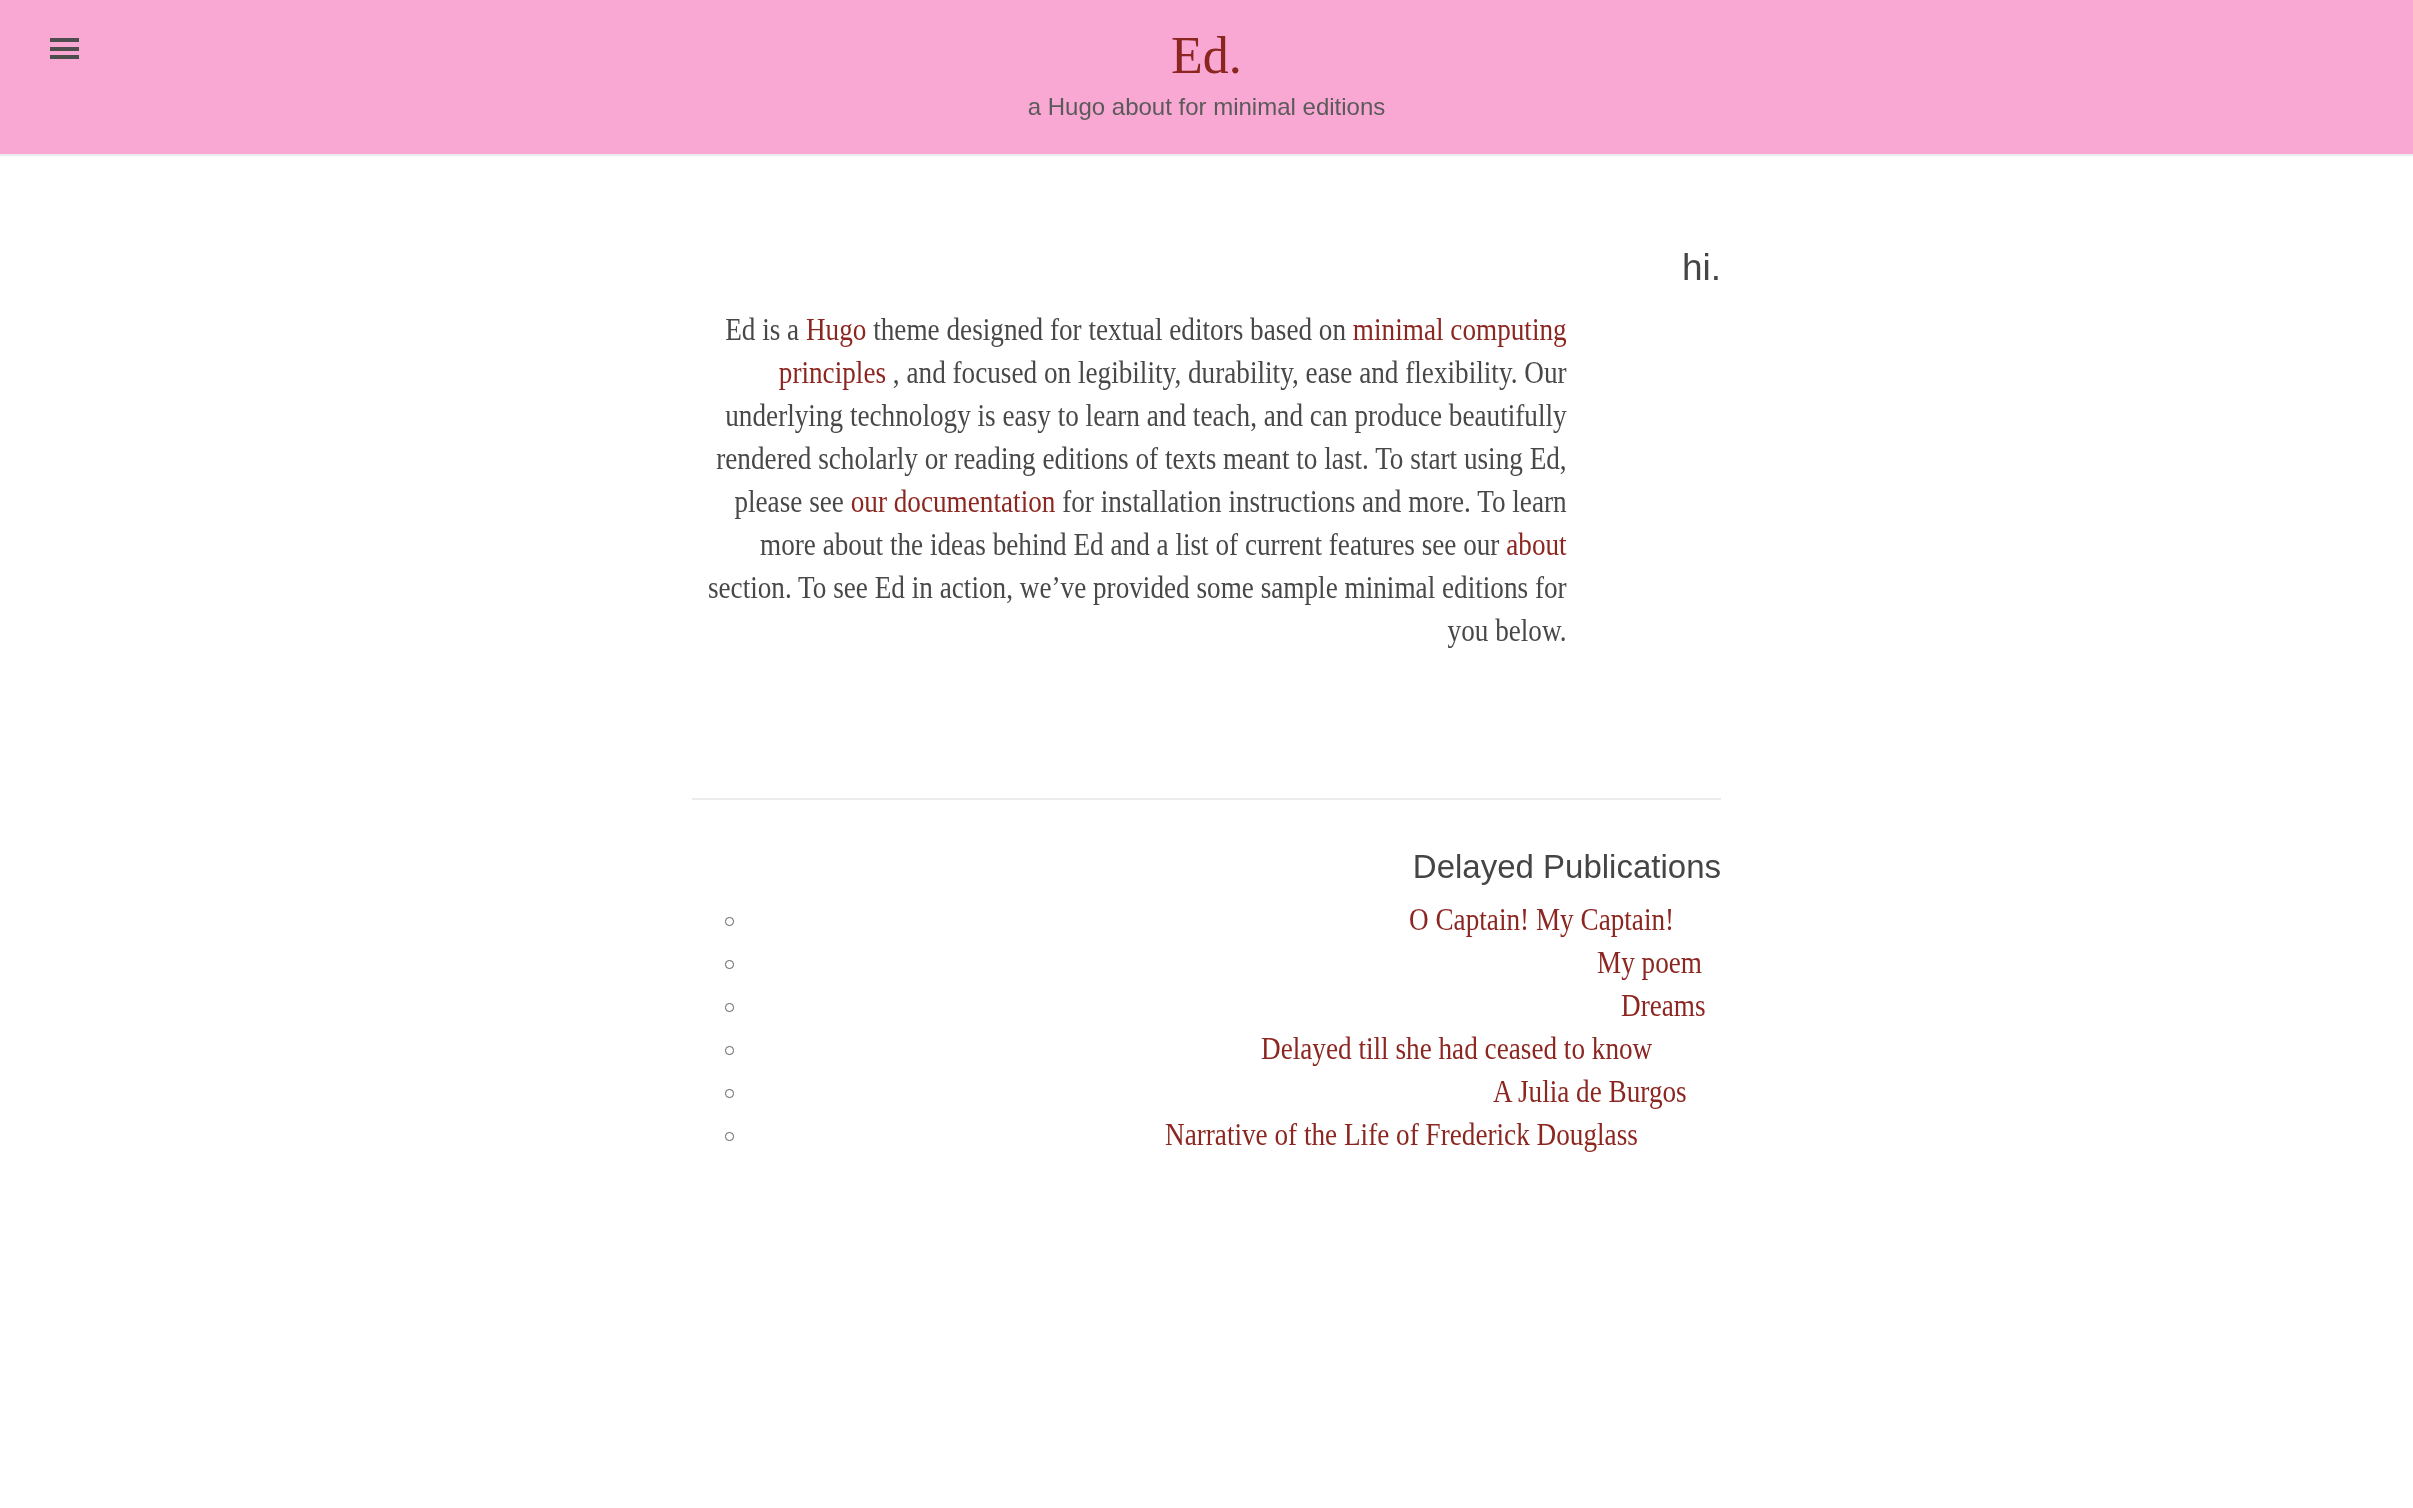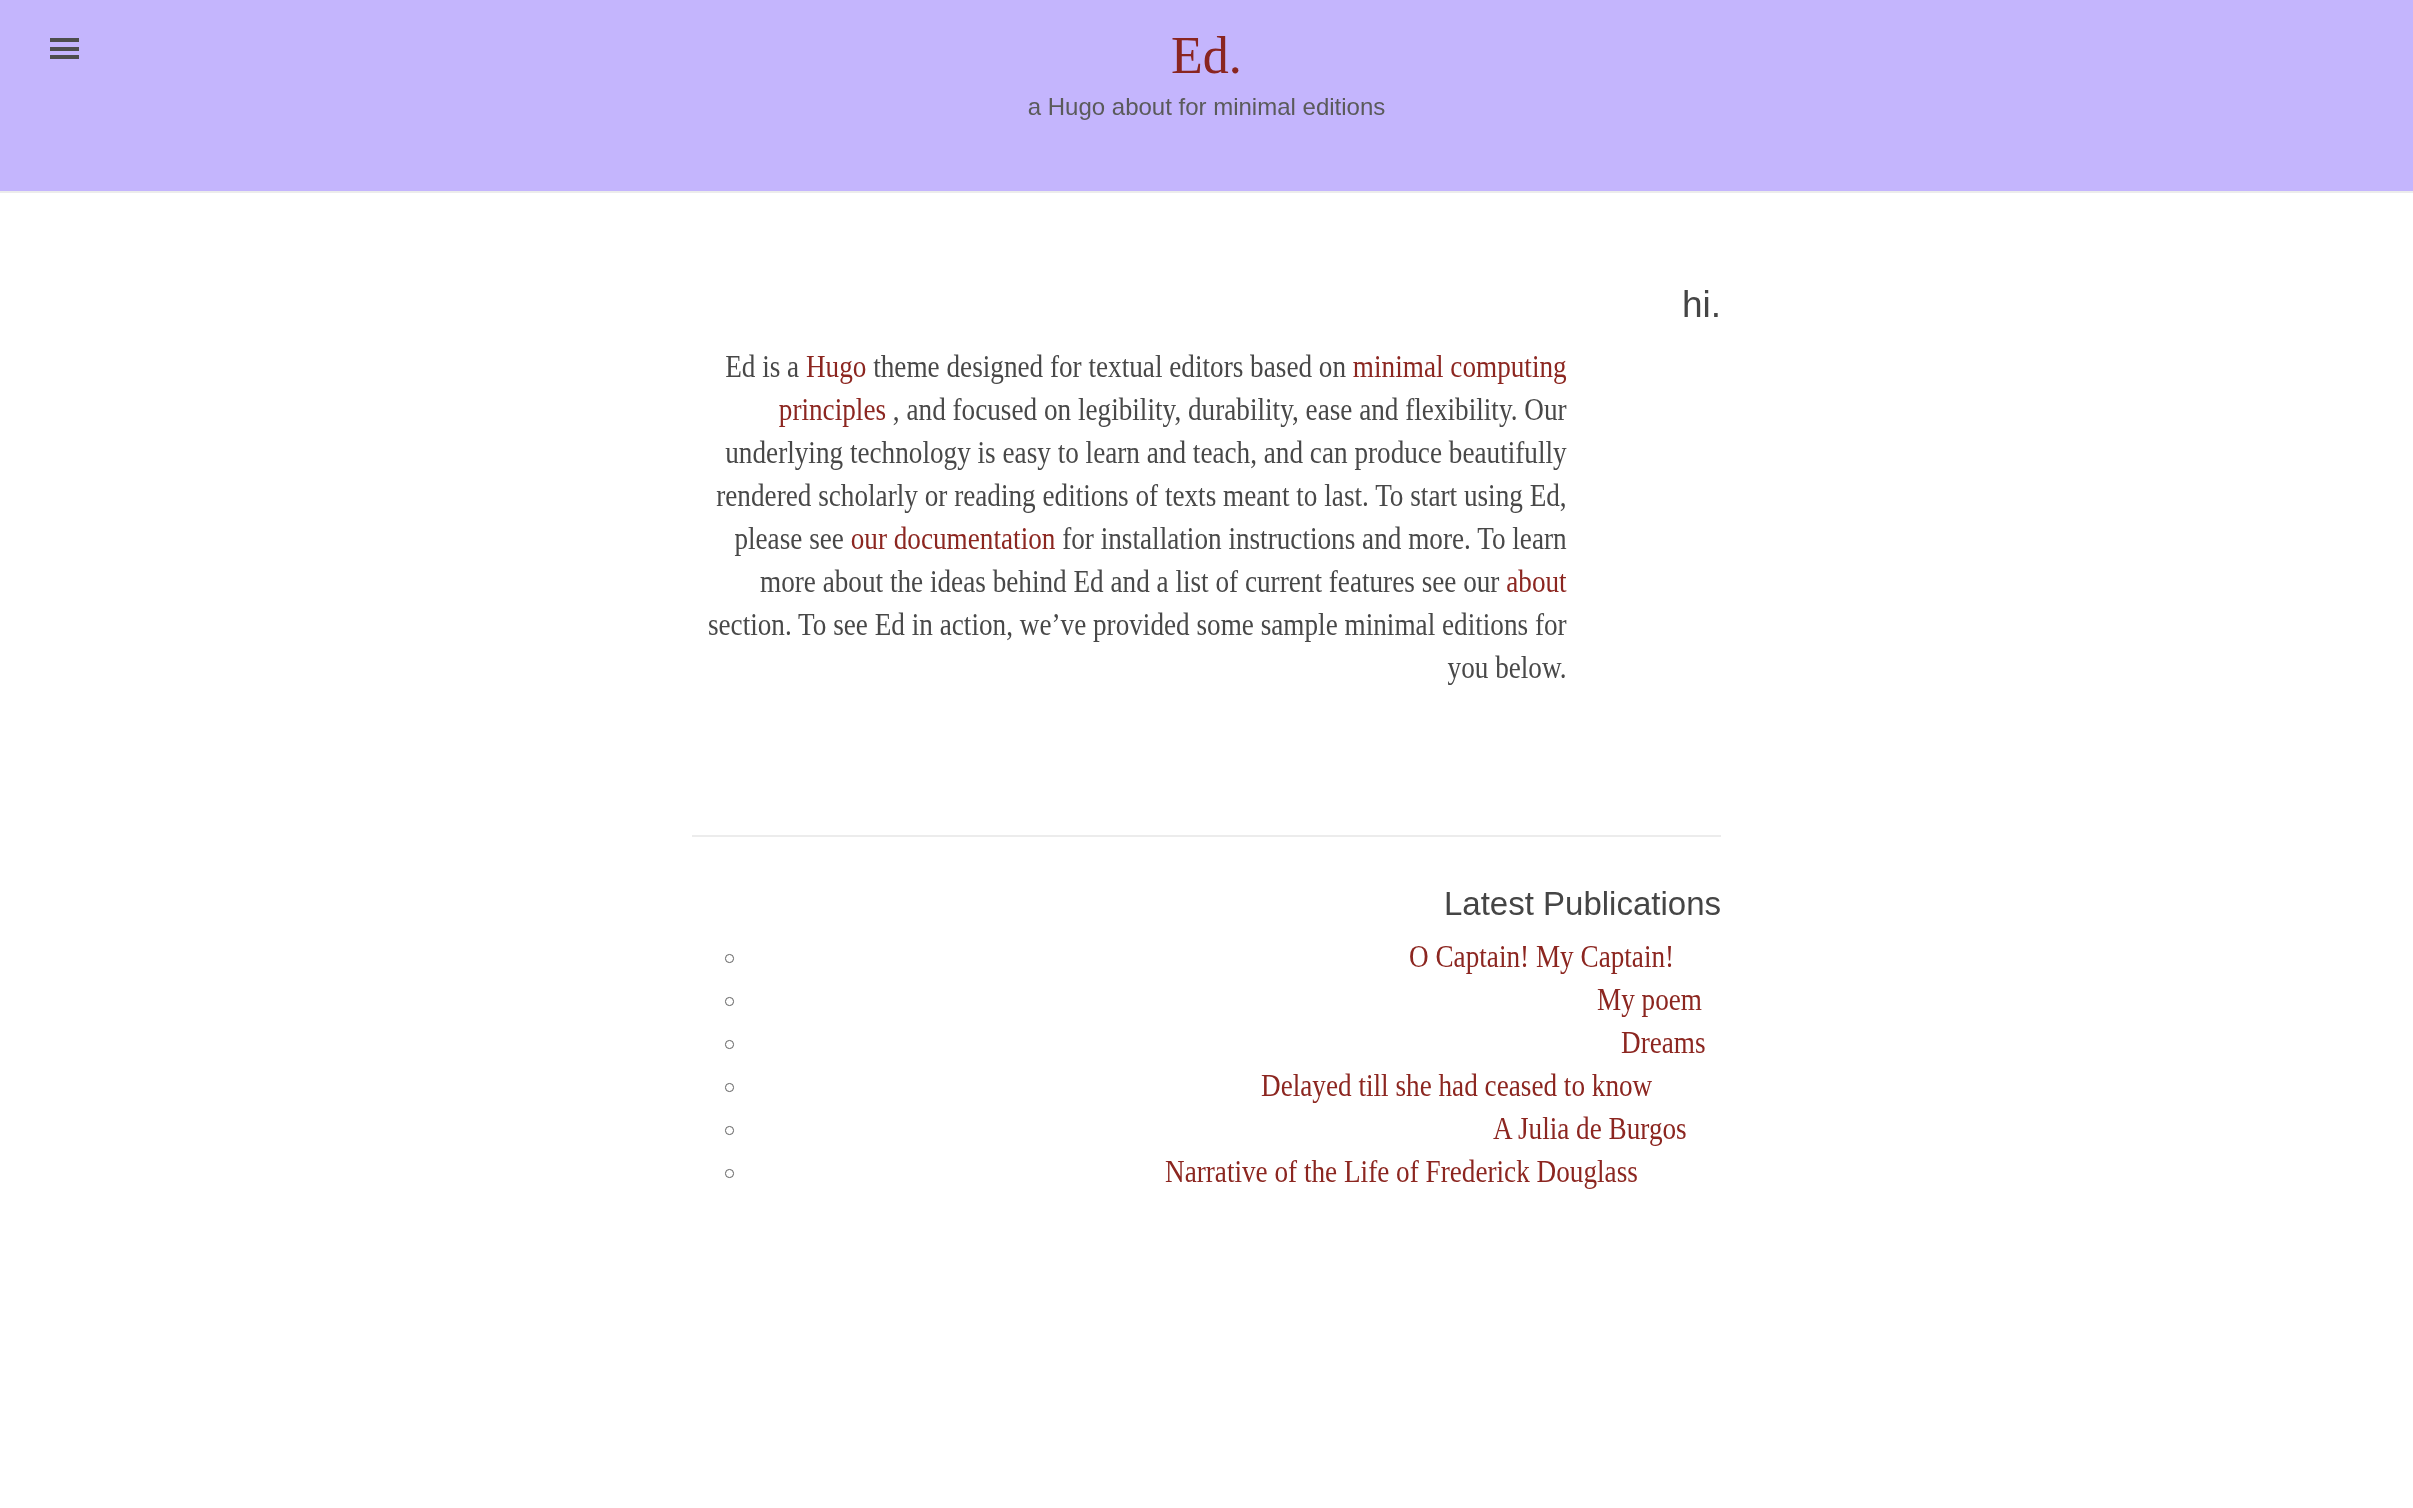--- a/index.html
+++ b/index.html
@@ -8,22 +8,22 @@
     width: 2413px;
     height: 1508px;
     background: #ffffff;
     font-family: "Liberation Serif", serif;
     overflow: hidden;
   }
 
   
   .site-header {
     position: relative;
-    height: 193px;
-    background: #c4b5fd;
+    height: 156px;
+    background: #f9a8d4;
     border-bottom: 2.2px solid #ececec;
   }
   .burger {
     position: absolute;
     left: 50px;
     top: 38px;
     width: 29px;
     height: 21.5px;
     cursor: pointer;
   }
@@ -152,21 +152,21 @@
     <div class="pline"><span>underlying technology is easy to learn and teach, and can produce beautifully</span></div>
     <div class="pline"><span>rendered scholarly or reading editions of texts meant to last. To start using Ed,</span></div>
     <div class="pline"><span>please see </span><a class="lnk" href="#">our documentation</a><span> for installation instructions and more. To learn</span></div>
     <div class="pline"><span>more about the ideas behind Ed and a list of current features see our </span><a class="lnk" href="#">about</a></div>
     <div class="pline"><span>section. To see Ed in action, we’ve provided some sample minimal editions for</span></div>
     <div class="pline"><span>you below.</span></div>
   </div>
 
   <hr class="section-divider">
 
-  <h2 class="pub-heading">Latest Publications</h2>
+  <h2 class="pub-heading">Delayed Publications</h2>
 
   <ul class="publication-list">
     <li><a href="#">O Captain! My Captain!</a></li>
     <li><a href="#">My poem</a></li>
     <li><a href="#">Dreams</a></li>
     <li><a href="#">Delayed till she had ceased to know</a></li>
     <li><a href="#">A Julia de Burgos</a></li>
     <li><a href="#">Narrative of the Life of Frederick Douglass</a></li>
   </ul>
 

